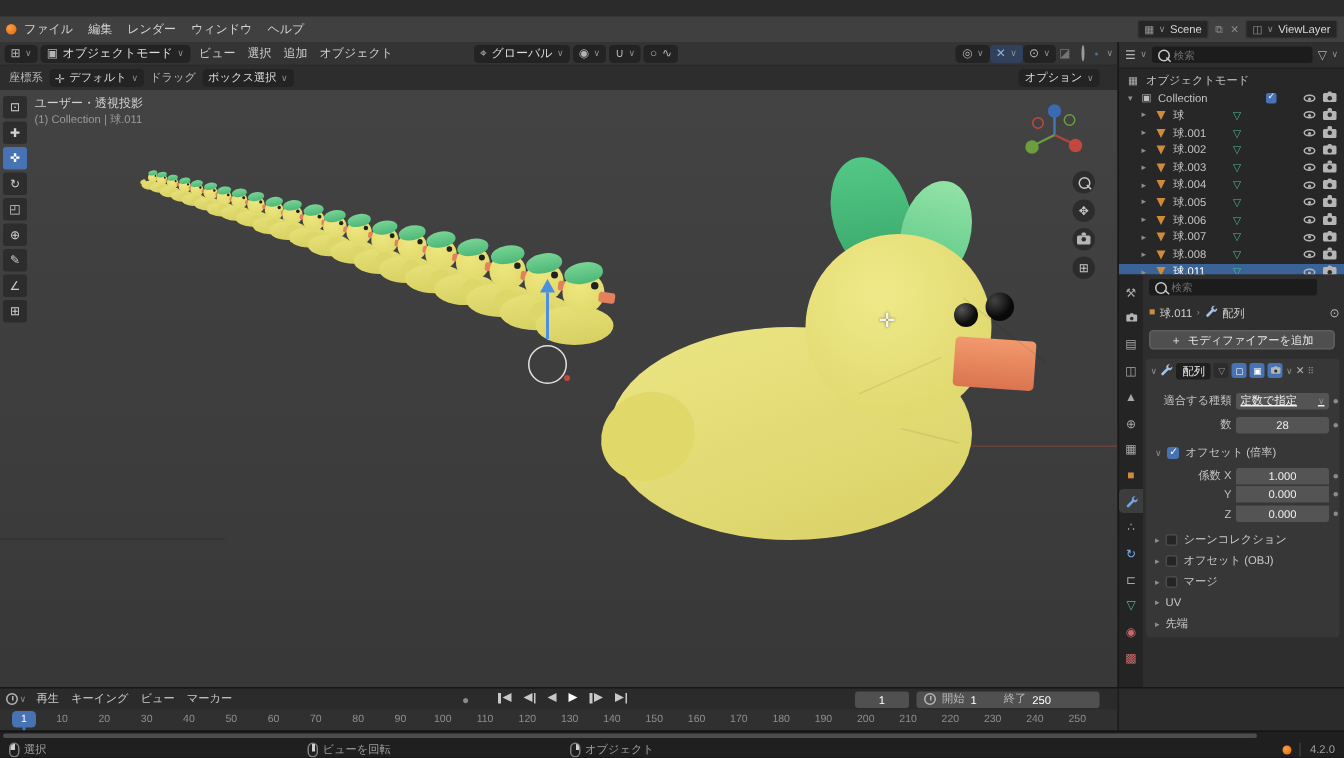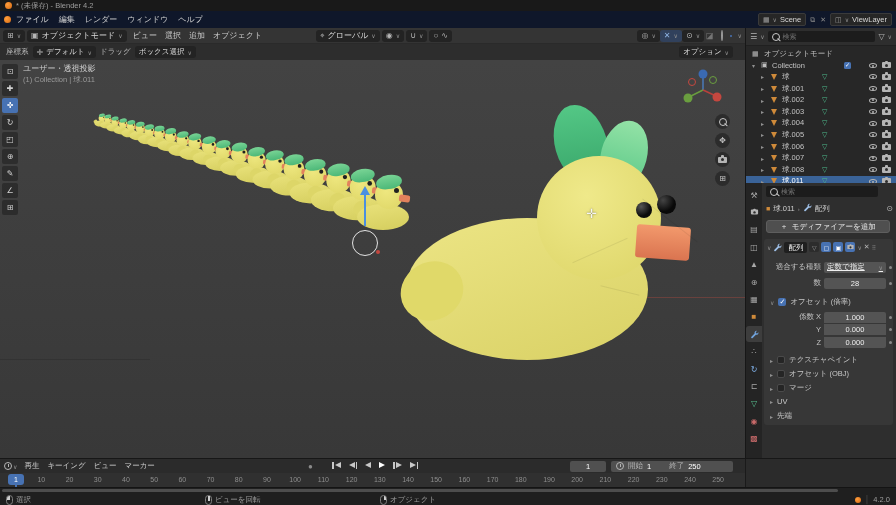--- a/index.html
+++ b/index.html
@@ -8,21 +8,21 @@
        -webkit-font-smoothing:antialiased;}
   .abs{position:absolute;}
   .flex{display:flex;align-items:center;}
 
   
   #titlebar{left:0;top:0;width:896px;height:11px;background:#191919;font-size:7.5px;color:#9c9c9c;
             display:flex;align-items:center;gap:4px;padding-left:5px;box-sizing:border-box;}
   .blender-dot{width:7px;height:7px;border-radius:50%;background:radial-gradient(circle at 35% 35%,#ff9d3c,#d66a12);display:inline-block;}
 
   
-  #topbar{left:0;top:11px;width:896px;height:17px;background:#0f172a;display:flex;align-items:center;
+  #topbar{left:0;top:11px;width:896px;height:17px;background:#404040;display:flex;align-items:center;
           font-size:8px;box-sizing:border-box;padding:0 4px;}
   #topbar .menu-item{padding:2px 5px;color:#d2d2d2;border-radius:2px;white-space:nowrap;}
   #tb-workspaces{margin-left:6px;display:flex;align-items:flex-end;height:17px;}
   .ws-tab{padding:3px 6px 3px;color:#8f8f8f;font-size:7.5px;white-space:nowrap;border-radius:3px 3px 0 0;}
   .ws-tab.active{background:#4e5257;color:#ffffff;}
   #tb-right{margin-left:auto;display:flex;align-items:center;gap:3px;font-size:7.5px;}
   .sel-field{display:flex;align-items:center;gap:3px;background:#262626;border:1px solid #3a3a3a;border-radius:2px;
              height:11px;padding:0 4px;color:#d8d8d8;}
   .mini-ic{font-size:7px;color:#9a9a9a;}
   .mini-btn{font-size:7px;color:#8a8a8a;padding:0 1px;}
@@ -177,24 +177,20 @@
   .mouse.m::before{left:2px;top:0;width:1.5px;height:4.5px;}
   .mouse.r::before{right:0;top:0;width:2.5px;height:4px;border-radius:0 2.5px 0 0;}
   #version{position:absolute;right:6px;top:7px;display:flex;align-items:center;gap:4px;font-size:7.5px;color:#9e9e9e;}
   .divbar{color:#555;}
 </style>
 </head>
 <body>
 
 <div id="app">
 
-  <div id="titlebar" class="abs">
-    <span class="blender-dot"></span>
-    <span>* (未保存) - Blender 4.2</span>
-  </div>
 
   <div id="topbar" class="abs">
     <span class="blender-dot"></span>
     <span id="tb-menus" class="flex">
         <span class="menu-item">ファイル</span>
         <span class="menu-item">編集</span>
         <span class="menu-item">レンダー</span>
         <span class="menu-item">ウィンドウ</span>
         <span class="menu-item">ヘルプ</span>
       </span>
@@ -715,21 +711,21 @@
         </div>
         <div class="prop-row" style="top:97px">
           <span class="prop-label">Z</span>
           <span class="prop-field" style="border-radius:0 0 2px 2px">0.000</span>
           <span class="anim-dot"></span>
         </div>
         <div id="mod-sections">
             <div class="sec-row" style="top: 116px;">
               <span class="sec-arrow">▸</span>
               <span class="chk off"></span>
-              <span>テクスチャペイント</span>
+              <span>シーンコレクション</span>
             </div>
             <div class="sec-row" style="top: 130px;">
               <span class="sec-arrow">▸</span>
               <span class="chk off"></span>
               <span>オフセット (OBJ)</span>
             </div>
             <div class="sec-row" style="top: 144px;">
               <span class="sec-arrow">▸</span>
               <span class="chk off"></span>
               <span>マージ</span>

